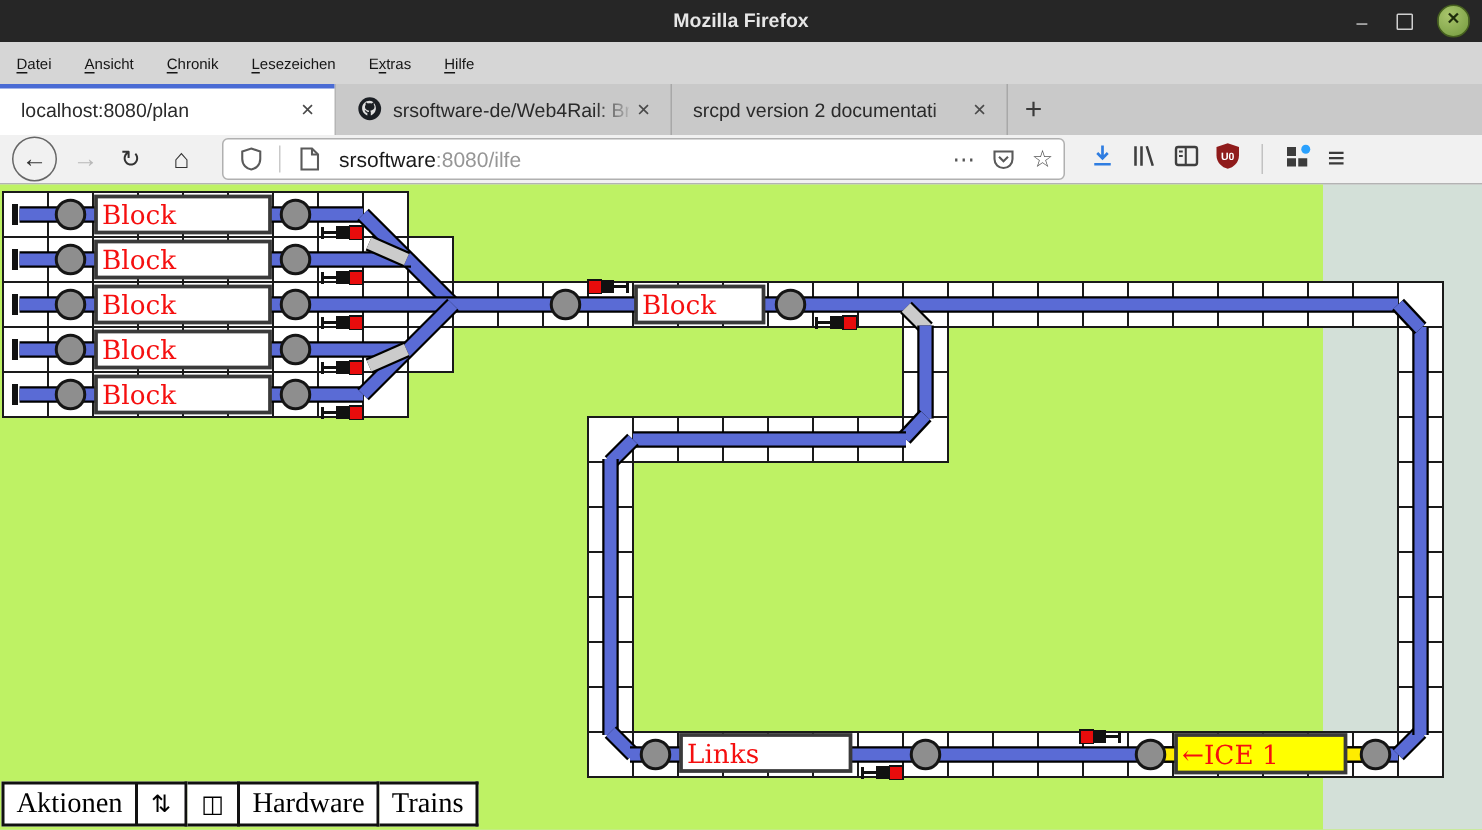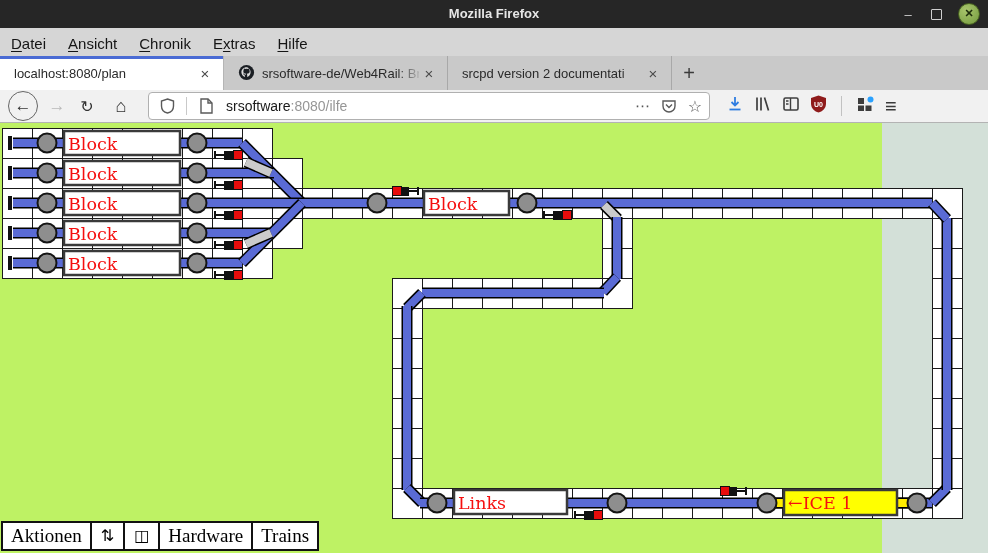--- a/index.html
+++ b/index.html
@@ -11,21 +11,21 @@
   .titlebar .title{position:absolute;left:0;right:0;top:0;height:28px;line-height:28px;text-align:center;
     color:#e6e6e6;font-size:13px;font-weight:bold;}
   .winctl{position:absolute;right:8px;top:0;height:28px;display:flex;align-items:center;gap:16px;}
   .wc{color:#cfcfcf;font-size:13px;width:14px;text-align:center;cursor:default;}
   .wc-restore{width:9px;height:9px;border:1.5px solid #cfcfcf;border-radius:1px;}
   .wc-close{width:20px;height:20px;border-radius:50%;background:radial-gradient(circle at 35% 30%,#a9c56c,#739a3e);
     border:1px solid #46601f;color:#1e2d0c;font-size:11px;line-height:19px;text-align:center;font-weight:bold;}
 
   
   .menubar{position:absolute;top:28px;left:0;width:988px;height:28px;background:#d6d6d6;display:flex;align-items:center;}
-  .menubar .mitem{padding:0 11px;font-size:15px;color:#151515;height:24px;line-height:28px;}
+  .menubar .mitem{padding:0 11px;font-size:10px;color:#151515;height:24px;line-height:28px;}
   .menubar u{text-decoration-thickness:1px;text-underline-offset:2px;}
 
   
   .tabstrip{position:absolute;top:56px;left:0;width:988px;height:34px;background:#c9c9c9;display:flex;align-items:stretch;}
   .tab{position:relative;width:224px;display:flex;align-items:center;padding:0 8px 0 14px;box-sizing:border-box;
     font-size:13px;color:#2a2a2a;border-right:1px solid #a8a8a8;}
   .tab.active{background:#ffffff;border-right:1px solid #b5b5b5;}
   .tab.active::before{content:"";position:absolute;top:0;left:0;right:0;height:3px;background:#4a6bd4;}
   .tab .tlabel{flex:1;white-space:nowrap;overflow:hidden;position:relative;}
   .tab .fade{position:absolute;right:24px;top:0;bottom:0;width:26px;background:linear-gradient(to right,rgba(201,201,201,0),#c9c9c9);}
@@ -74,20 +74,21 @@
       <div class="wc">–</div>
       <div class="wc-restore"></div>
       <div class="wc-close">✕</div>
     </div>
   </div>
 
   <div class="menubar" id="menubar">
       <div class="mitem"><u>D</u>atei</div>
       <div class="mitem"><u>A</u>nsicht</div>
       <div class="mitem"><u>C</u>hronik</div>
+      <div class="mitem"><u>L</u>esezeichen</div>
       <div class="mitem">E<u>x</u>tras</div>
       <div class="mitem"><u>H</u>ilfe</div>
     </div>
 
   <div class="tabstrip" id="tabstrip">
       <div class="tab active">
         <span class="tlabel">localhost:8080/plan</span>
         <span class="tclose">×</span>
       </div>
       <div class="tab">

